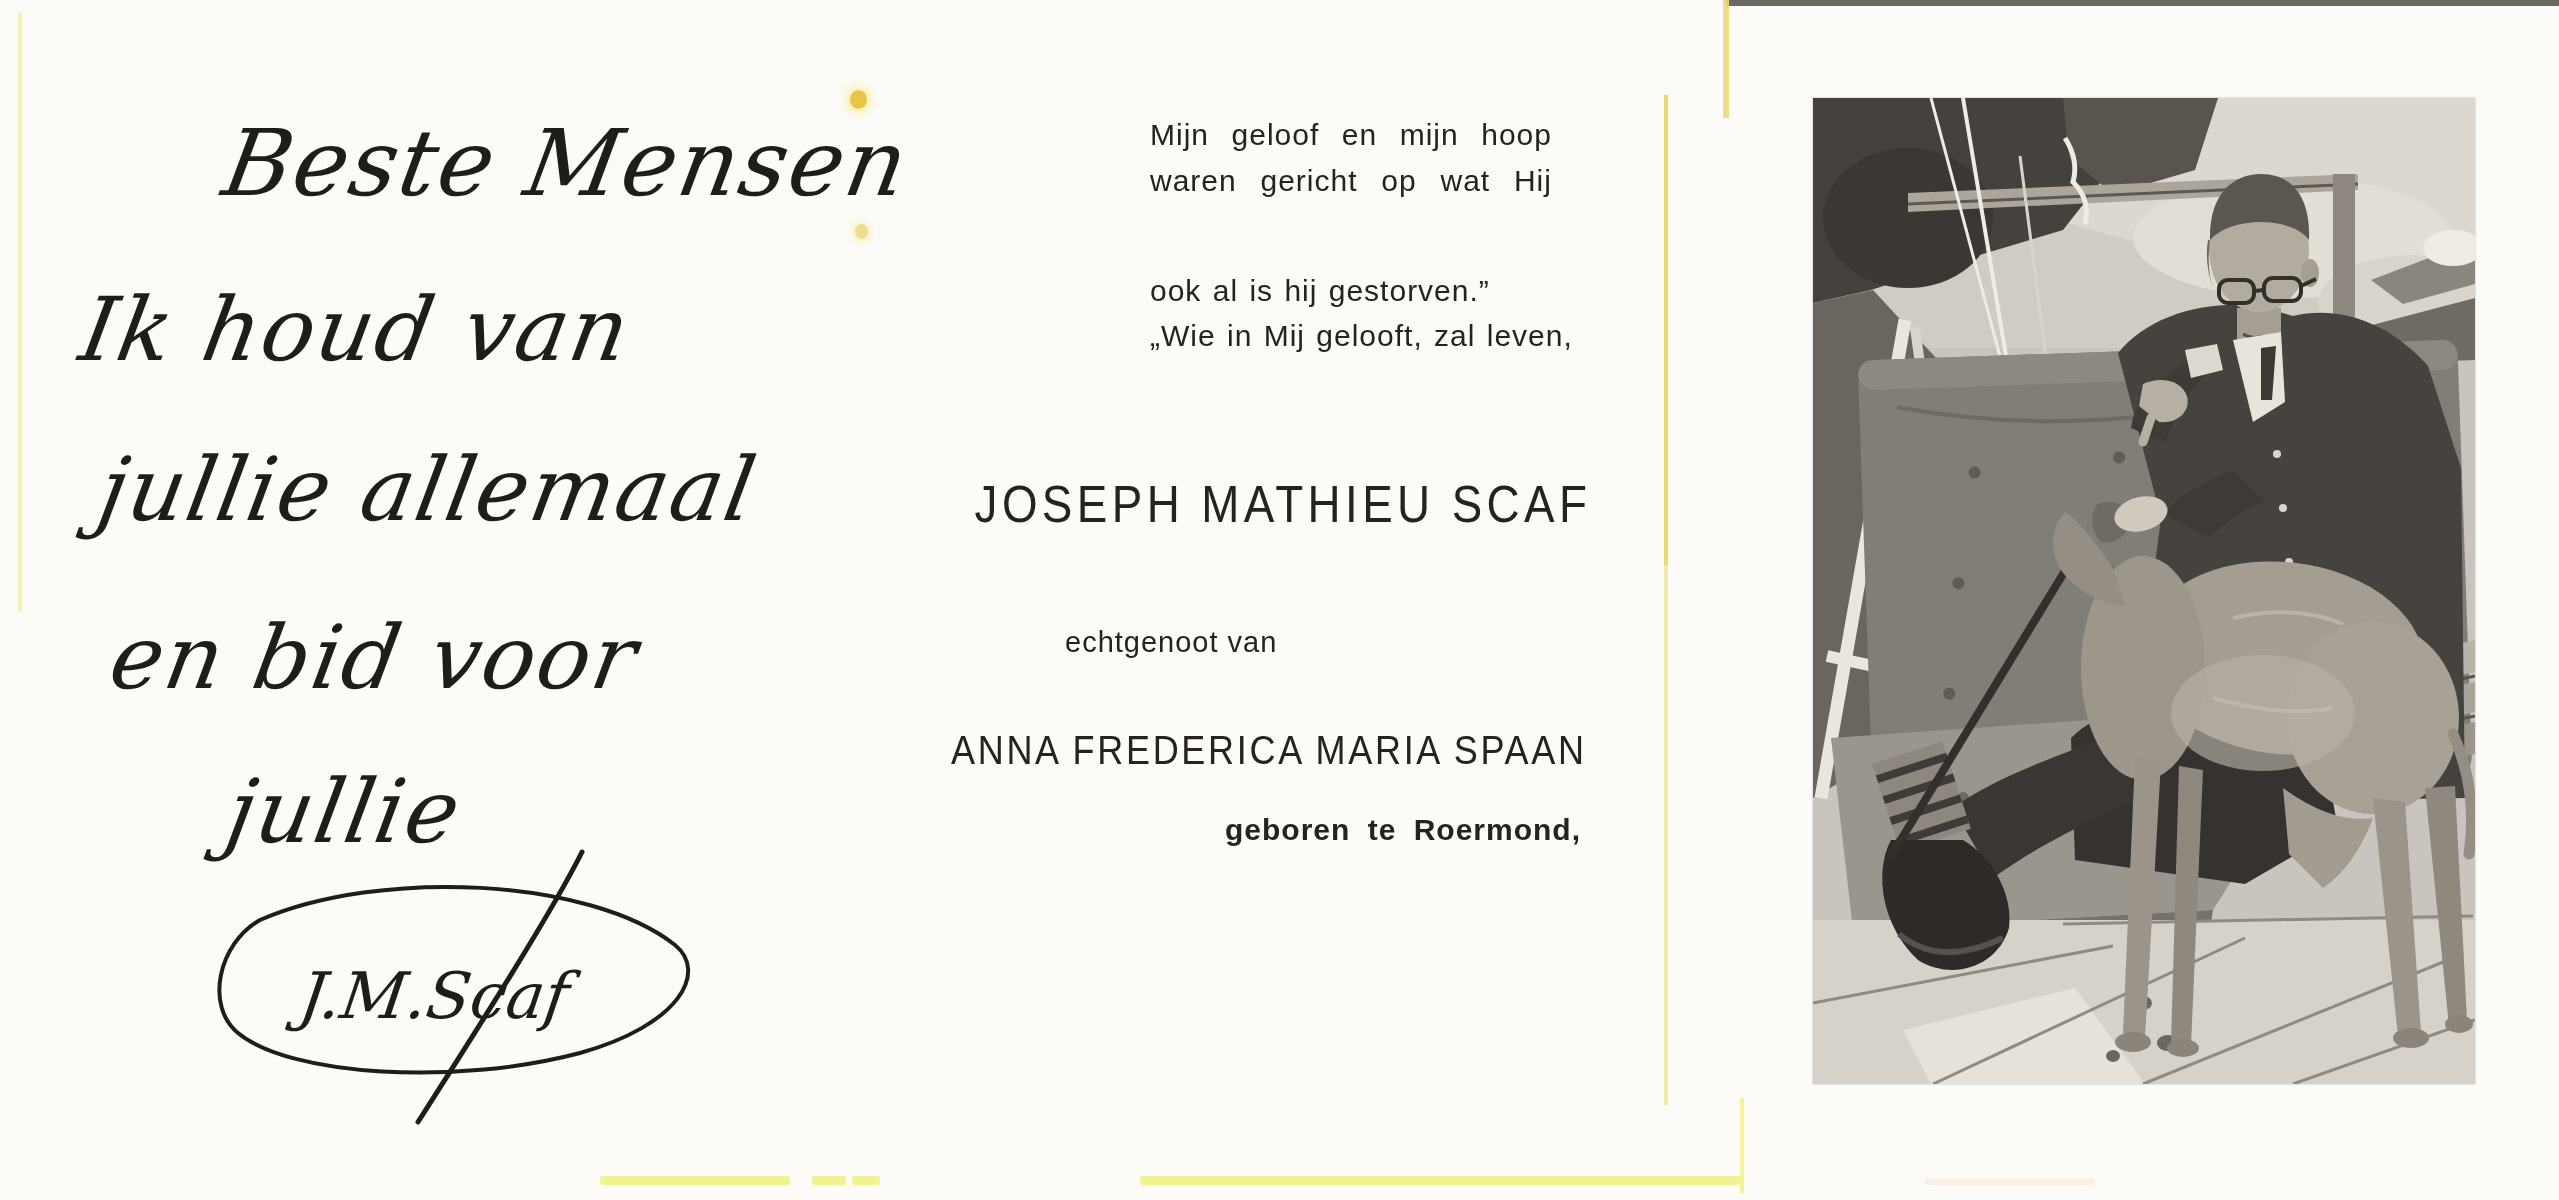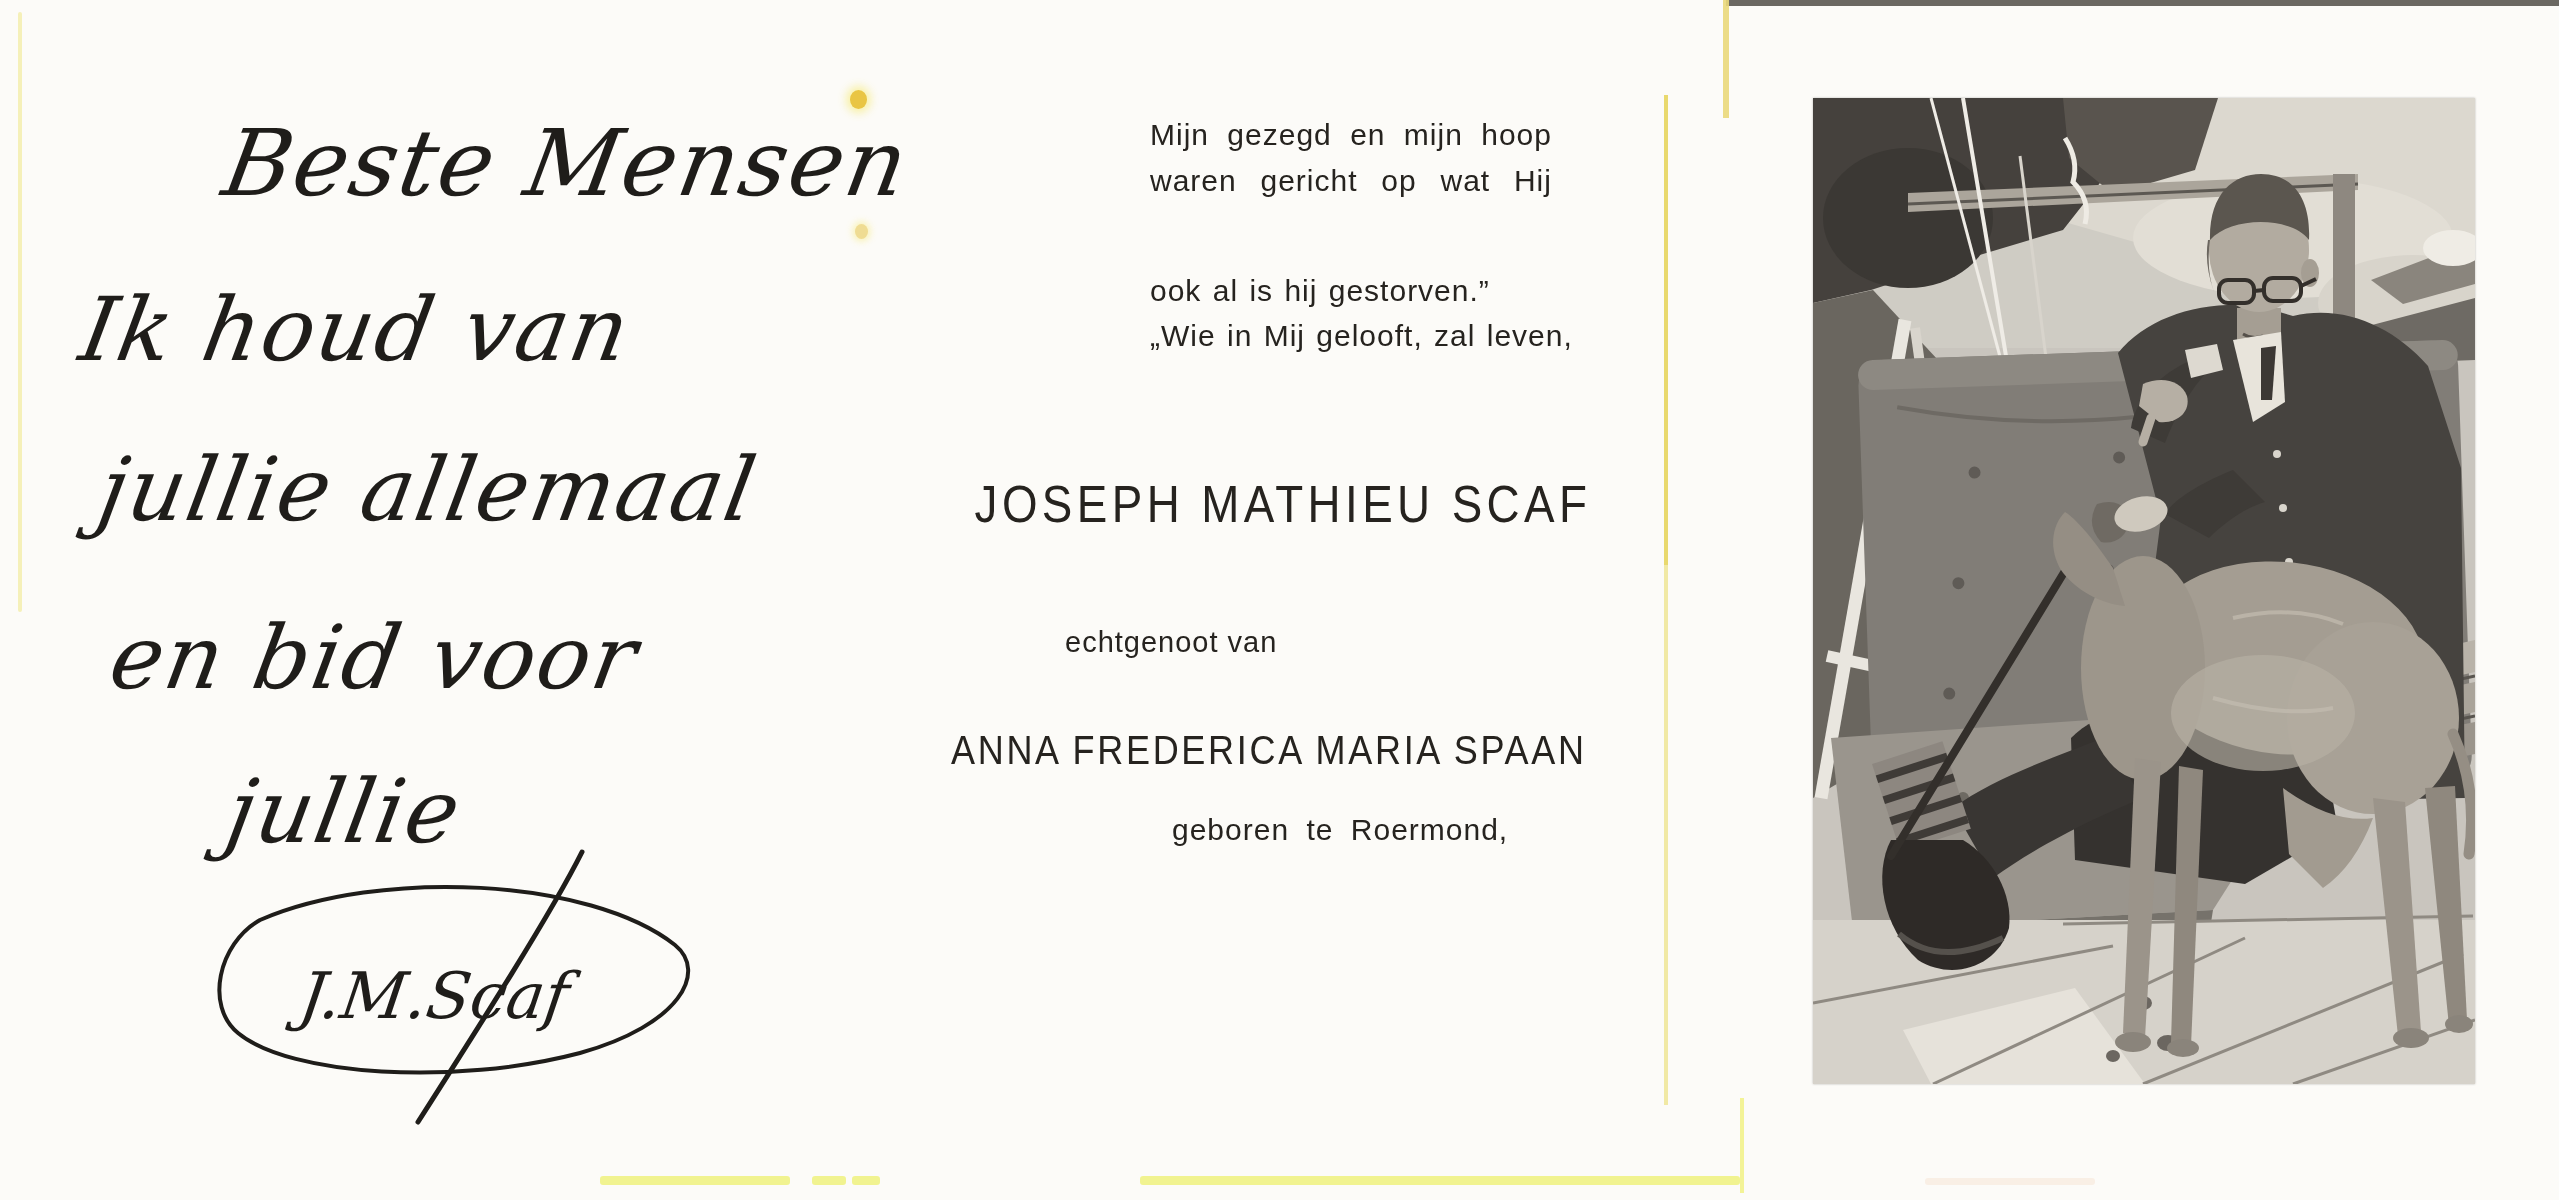--- a/index.html
+++ b/index.html
@@ -44,21 +44,21 @@
   .quote{left:1150px;top:268px;width:430px;font-size:30px;line-height:45px;word-spacing:2px;letter-spacing:1px;}
   .name{
     left:935px;top:474px;width:660px;text-align:center;font-size:52px;letter-spacing:5px;
     transform:scaleX(.88);transform-origin:center;white-space:nowrap;font-weight:400;
   }
   .relation{left:1065px;top:626px;width:400px;text-align:left;font-size:29px;letter-spacing:1px;}
   .spouse{
     left:920px;top:728px;width:620px;text-align:center;font-size:40px;letter-spacing:3px;
     transform:scaleX(.9);transform-origin:center;white-space:nowrap;
   }
-  .dates{left:1172px;top:808px;width:440px;font-size:30px;line-height:44px;word-spacing:8px;letter-spacing:1px;}
+  .dates{left:1225px;top:808px;width:440px;font-size:30px;line-height:44px;word-spacing:8px;letter-spacing:1px;font-weight:bold;}
 
   
   .photo{
     position:absolute;left:1813px;top:98px;width:662px;height:986px;
     background:#c9c5be;box-shadow:0 0 2px rgba(90,85,80,.4);
   }
   .photo svg{display:block;width:100%;height:100%;}
 </style>
 </head>
 <body>
@@ -91,21 +91,21 @@
                C305,266 140,256 88,213 C55,186 68,124 110,100 Z" fill="none" stroke="#1f1d1a" stroke-width="4"></path>
       <path d="M432,32 C402,92 330,205 268,302" fill="none" stroke="#1f1d1a" stroke-width="5" stroke-linecap="round"></path>
       <text class="sig-text" x="175" y="198" transform="skewX(-8)">J.M.Scaf</text>
     </svg>
   </div>
 
   <div>
     <div class="print intro">
       <div class="justline">
           <span>Mijn</span>
-          <span>gezegd</span>
+          <span>geloof</span>
           <span>en</span>
           <span>mijn</span>
           <span>hoop</span>
         </div>
       <div class="justline">
           <span>waren</span>
           <span>gericht</span>
           <span>op</span>
           <span>wat</span>
           <span>Hij</span>

